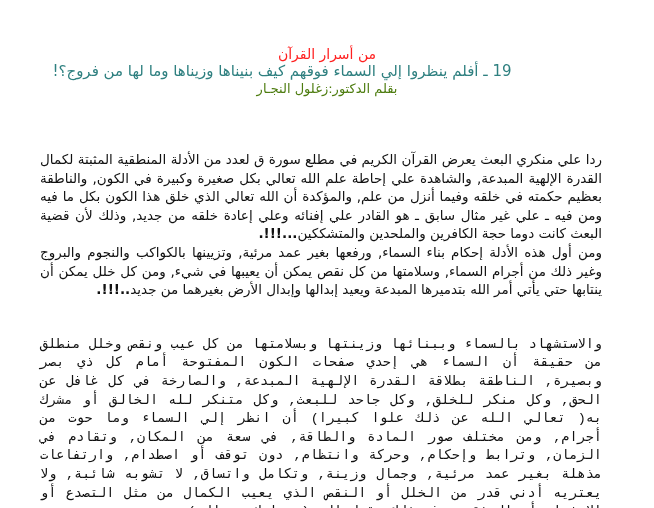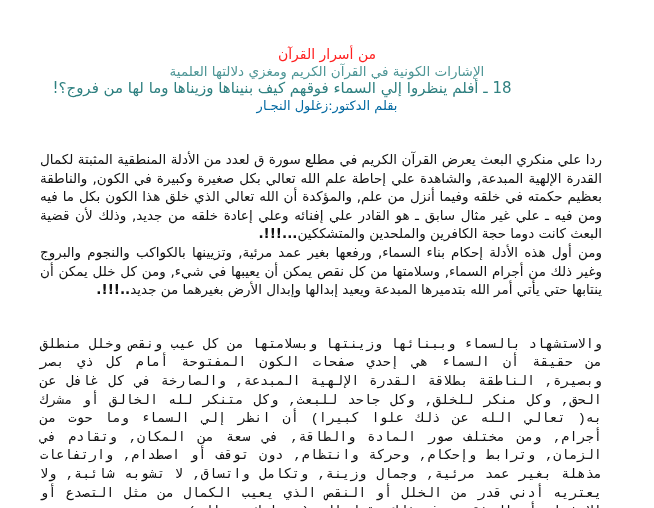--- a/index.html
+++ b/index.html
@@ -34,21 +34,21 @@
     }
     .header .series {
       color: #4e9696;
     }
     .header .article-title {
       color: #2f8080;
       font-size: 15px;
       padding-right: 90px;
     }
     .header .author {
-      color: #0369a1;
+      color: #4d7c0f;
       font-size: 13px;
     }
     .body {
       position: absolute;
       top: 150px;
       right: 52px;
       width: 562px;
       color: #111111;
       font-size: 13.5px;
       line-height: 18.6px;
@@ -65,22 +65,21 @@
       font-weight: bold;
     }
   </style>
 </head>
 <body>
 
 <div class="page">
 
   <div class="header">
     <div class="kicker">من أسرار القرآن</div>
-    <div class="series">الإشارات الكونية في القرآن الكريم ومغزي دلالتها العلمية</div>
-    <div class="article-title">18 ـ  أفلم ينظروا إلي السماء فوقهم كيف بنيناها وزيناها وما لها من فروج؟!</div>
+    <div class="article-title">19 ـ  أفلم ينظروا إلي السماء فوقهم كيف بنيناها وزيناها وما لها من فروج؟!</div>
     <div class="author">بقلم الدكتور:زغلول النجـار</div>
   </div>
 
   <div class="body">
     <p><span>ردا علي منكري البعث يعرض القرآن الكريم في مطلع سورة ق لعدد من الأدلة المنطقية المثبتة لكمال القدرة الإلهية المبدعة, والشاهدة علي إحاطة علم الله تعالي بكل صغيرة وكبيرة في الكون, والناطقة بعظيم حكمته في خلقه وفيما أنزل من علم, والمؤكدة أن الله تعالي الذي خلق هذا الكون بكل ما فيه ومن فيه ـ علي غير مثال سابق ـ هو القادر علي إفنائه وعلي إعادة خلقه من جديد, وذلك لأن قضية البعث كانت دوما حجة الكافرين والملحدين والمتشككين</span><span class="strong-end">...!!!.</span></p>
     <p><span>ومن أول هذه الأدلة إحكام بناء السماء, ورفعها بغير عمد مرئية, وتزيينها بالكواكب والنجوم والبروج وغير ذلك من أجرام السماء, وسلامتها من كل نقص يمكن أن يعيبها في شيء, ومن كل خلل يمكن أن ينتابها حتي يأتي أمر الله بتدميرها المبدعة ويعيد إبدالها وإبدال الأرض بغيرهما من جديد</span><span class="strong-end">..!!!.</span></p>
     <p class="spaced"><span>والاستشهاد بالسماء وببنائها وزينتها وبسلامتها من كل عيب ونقص وخلل منطلق من حقيقة أن السماء هي إحدي صفحات الكون المفتوحة أمام كل ذي بصر وبصيرة, الناطقة بطلاقة القدرة الإلهية المبدعة, والصارخة في كل غافل عن الحق, وكل منكر للخلق, وكل جاحد للبعث, وكل متنكر لله الخالق أو مشرك به( تعالي الله عن ذلك علوا كبيرا) أن انظر إلي السماء وما حوت من أجرام, ومن مختلف صور المادة والطاقة, في سعة من المكان, وتقادم في الزمان, وترابط وإحكام, وحركة وانتظام, دون توقف أو اصطدام, وارتفاعات مذهلة بغير عمد مرئية, وجمال وزينة, وتكامل واتساق, لا تشوبه شائبة, ولا يعتريه أدني قدر من الخلل أو النقص الذي يعيب الكمال من مثل التصدع أو الانفراج أو التشقق, وفي ذلك يقول الحق( تبارك وتعالي):</span></p>
   </div>
 
 </div>

